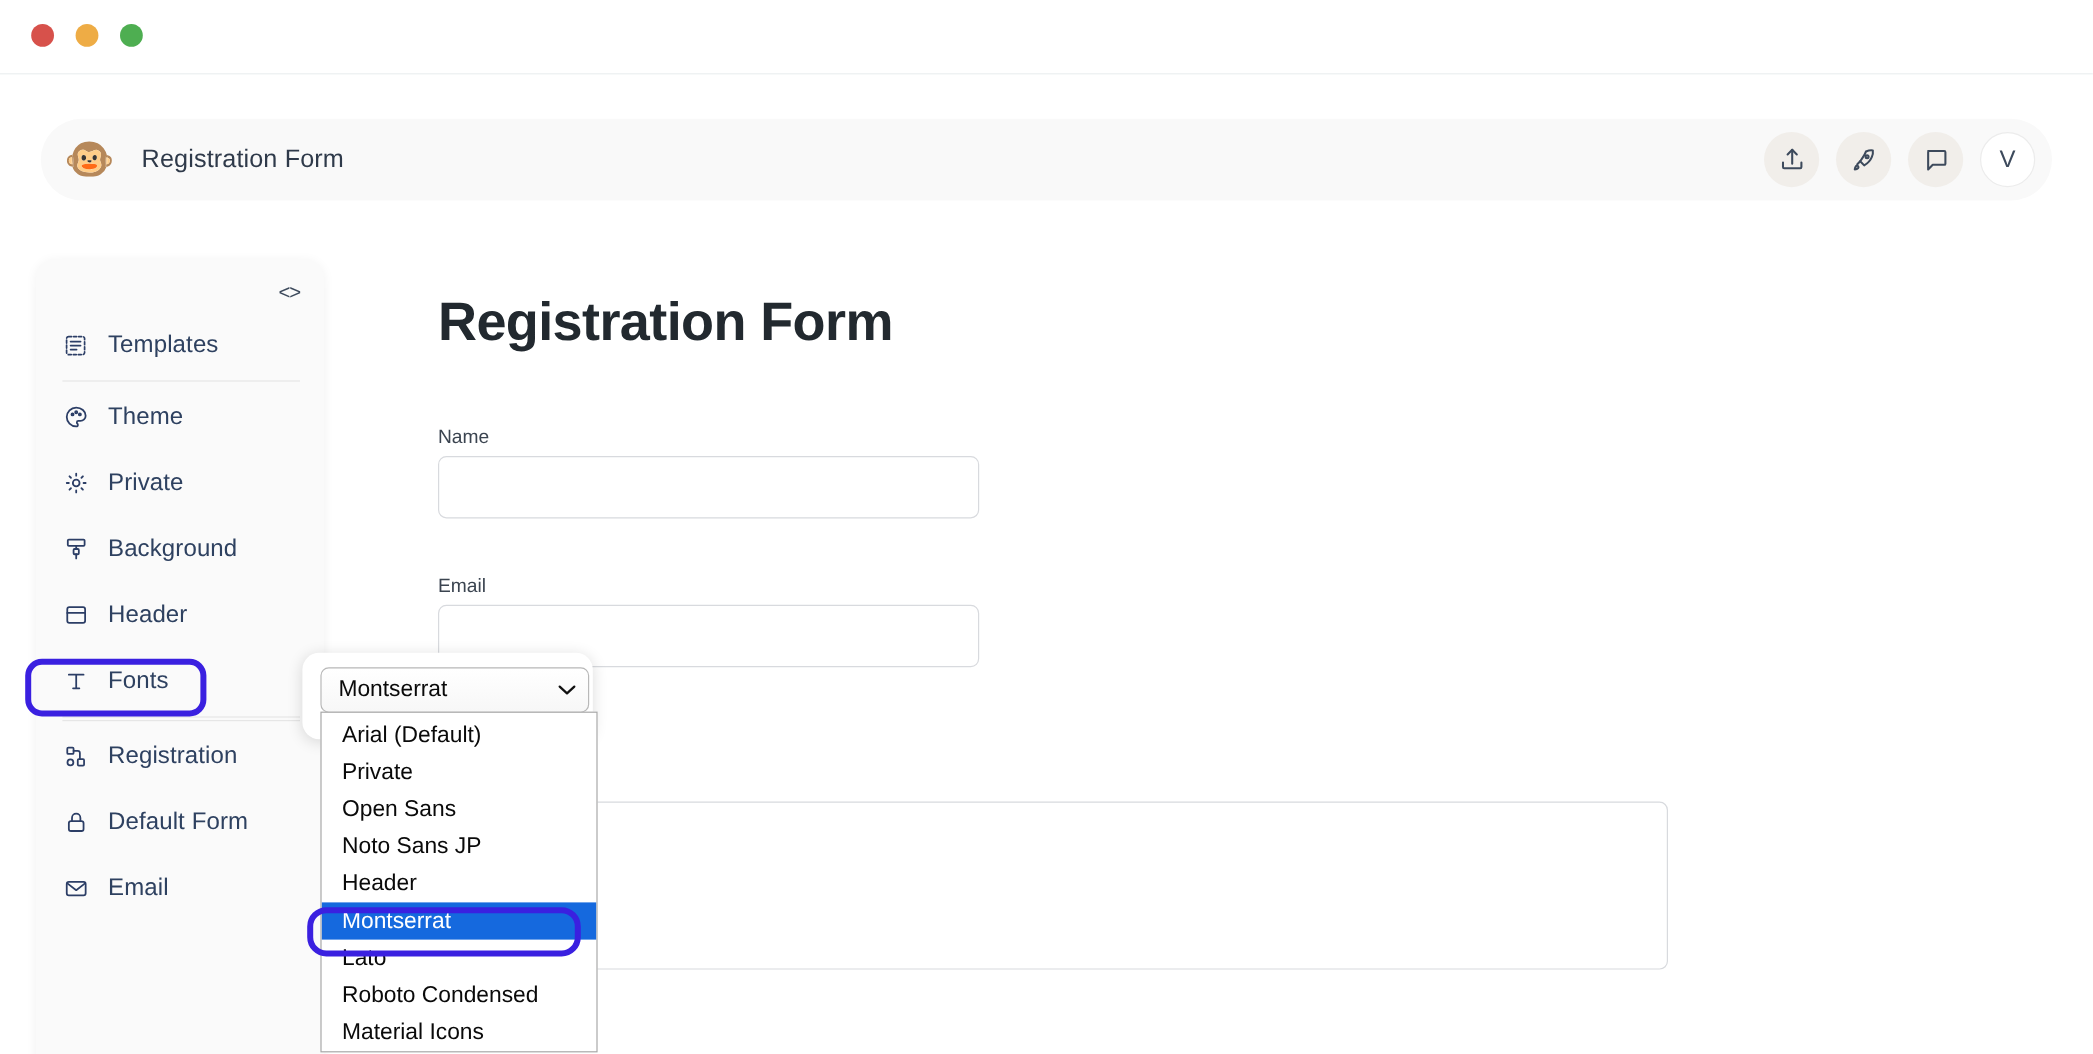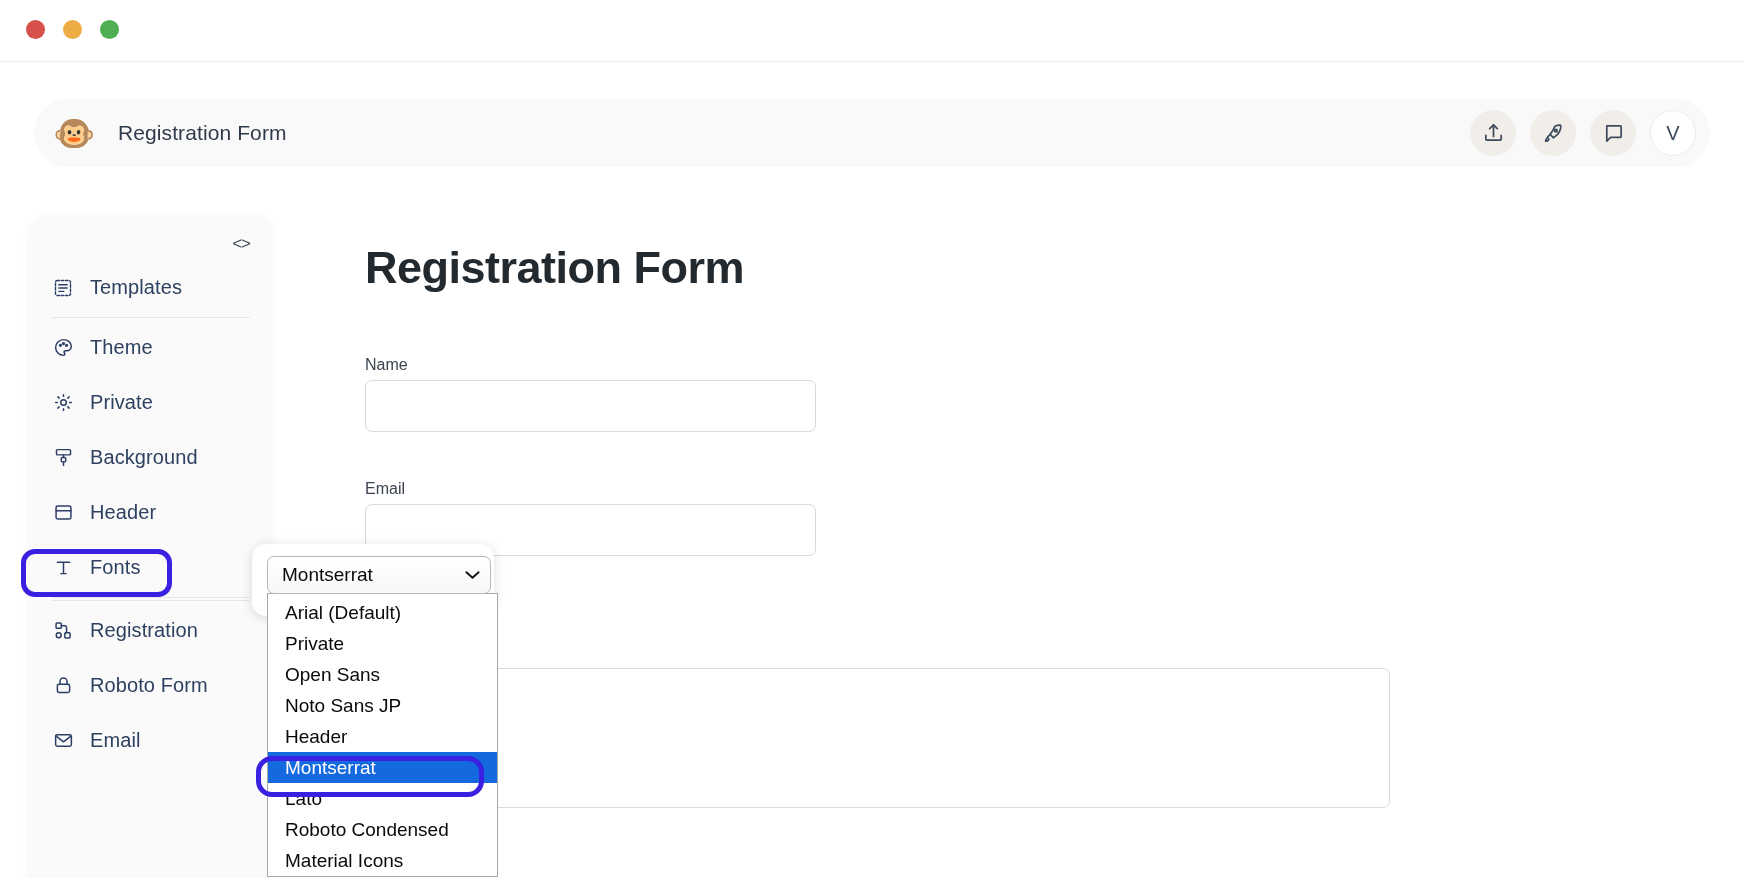--- a/index.html
+++ b/index.html
@@ -374,21 +374,21 @@
     <span class="nav-label">Registration</span>
   </div>
 
   <div class="nav-item">
     <span class="nav-icon">
       <svg width="21" height="21" viewBox="0 0 24 24" fill="none" stroke="#2c3e66" stroke-width="1.7" stroke-linecap="round">
         <rect x="5" y="10.5" width="14" height="9.5" rx="2"></rect>
         <path d="M8 10.5V7.5a4 4 0 0 1 8 0v3"></path>
       </svg>
     </span>
-    <span class="nav-label">Roboto Form</span>
+    <span class="nav-label">Default Form</span>
   </div>
 
 
   <div class="nav-item">
     <span class="nav-icon">
       <svg width="21" height="21" viewBox="0 0 24 24" fill="none" stroke="#2c3e66" stroke-width="1.7" stroke-linecap="round" stroke-linejoin="round">
         <rect x="3" y="5.5" width="18" height="13" rx="2"></rect>
         <path d="M3.6 7l8.4 6.5L20.4 7"></path>
       </svg>
     </span>

